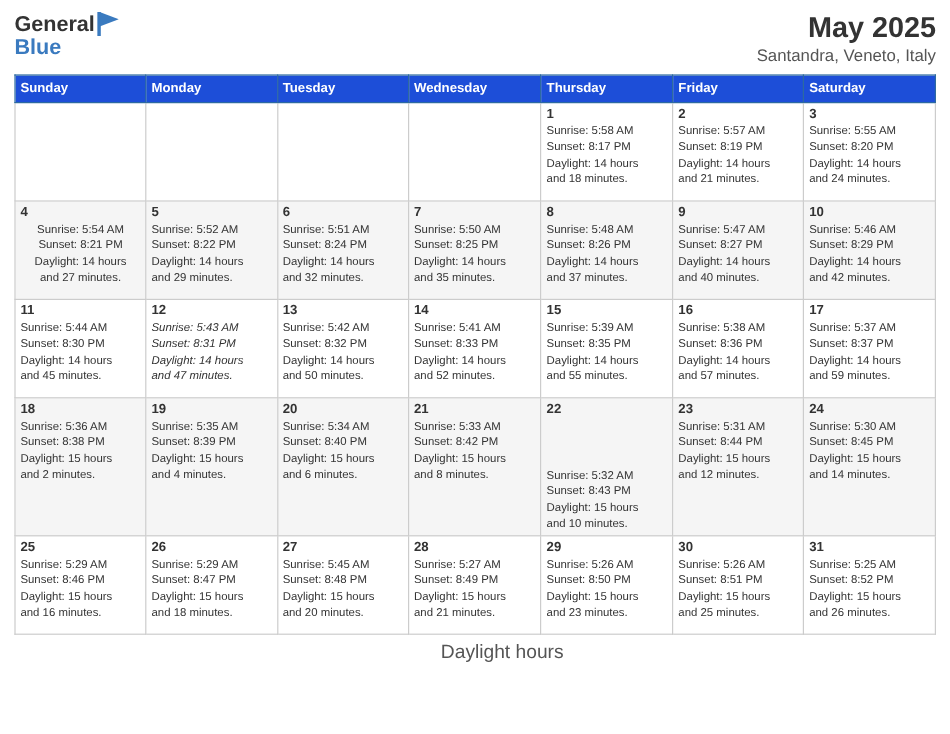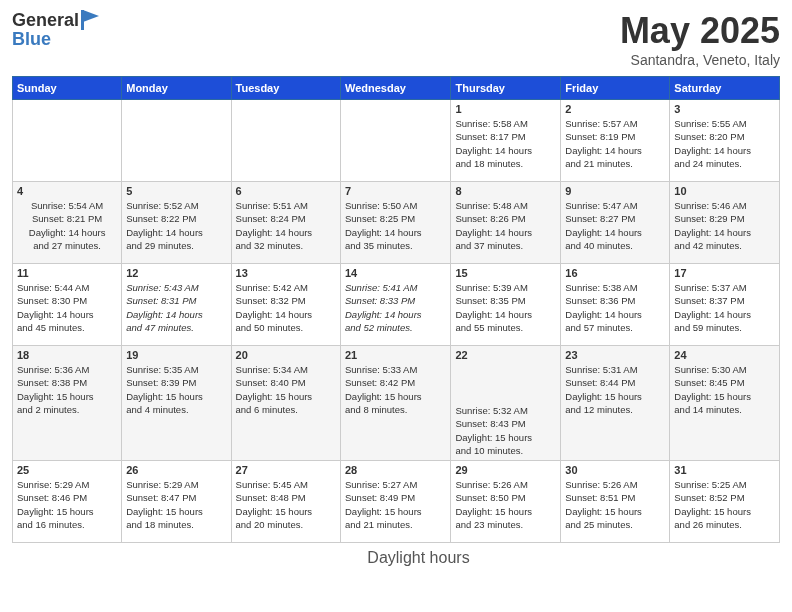--- a/index.html
+++ b/index.html
@@ -23,21 +23,21 @@
     }
     .logo {
       display: flex;
       align-items: center;
     }
     .logo-general { color: #333; }
     .title-block {
       text-align: right;
     }
     .main-title {
-      font-size: 36px;
+      font-size: 24px;
       font-weight: bold;
       color: #333;
     }
     .subtitle {
       font-size: 14px;
       color: #555;
     }
     .calendar {
       width: 100%;
       border-collapse: collapse;
@@ -216,21 +216,21 @@
           </td>
           <td>
             <div class="day-num">13</div>
             <div class="day-info" style="white-space: pre-line;">Sunrise: 5:42 AM
 Sunset: 8:32 PM
 Daylight: 14 hours
 and 50 minutes.</div>
           </td>
           <td>
             <div class="day-num">14</div>
-            <div class="day-info" style="white-space: pre-line; font-style: italic;">Sunrise: 5:41 AM
+            <div class="day-info" style="white-space: pre-line;">Sunrise: 5:41 AM
 Sunset: 8:33 PM
 Daylight: 14 hours
 and 52 minutes.</div>
           </td>
           <td>
             <div class="day-num">15</div>
             <div class="day-info" style="white-space: pre-line;">Sunrise: 5:39 AM
 Sunset: 8:35 PM
 Daylight: 14 hours
 and 55 minutes.</div>

